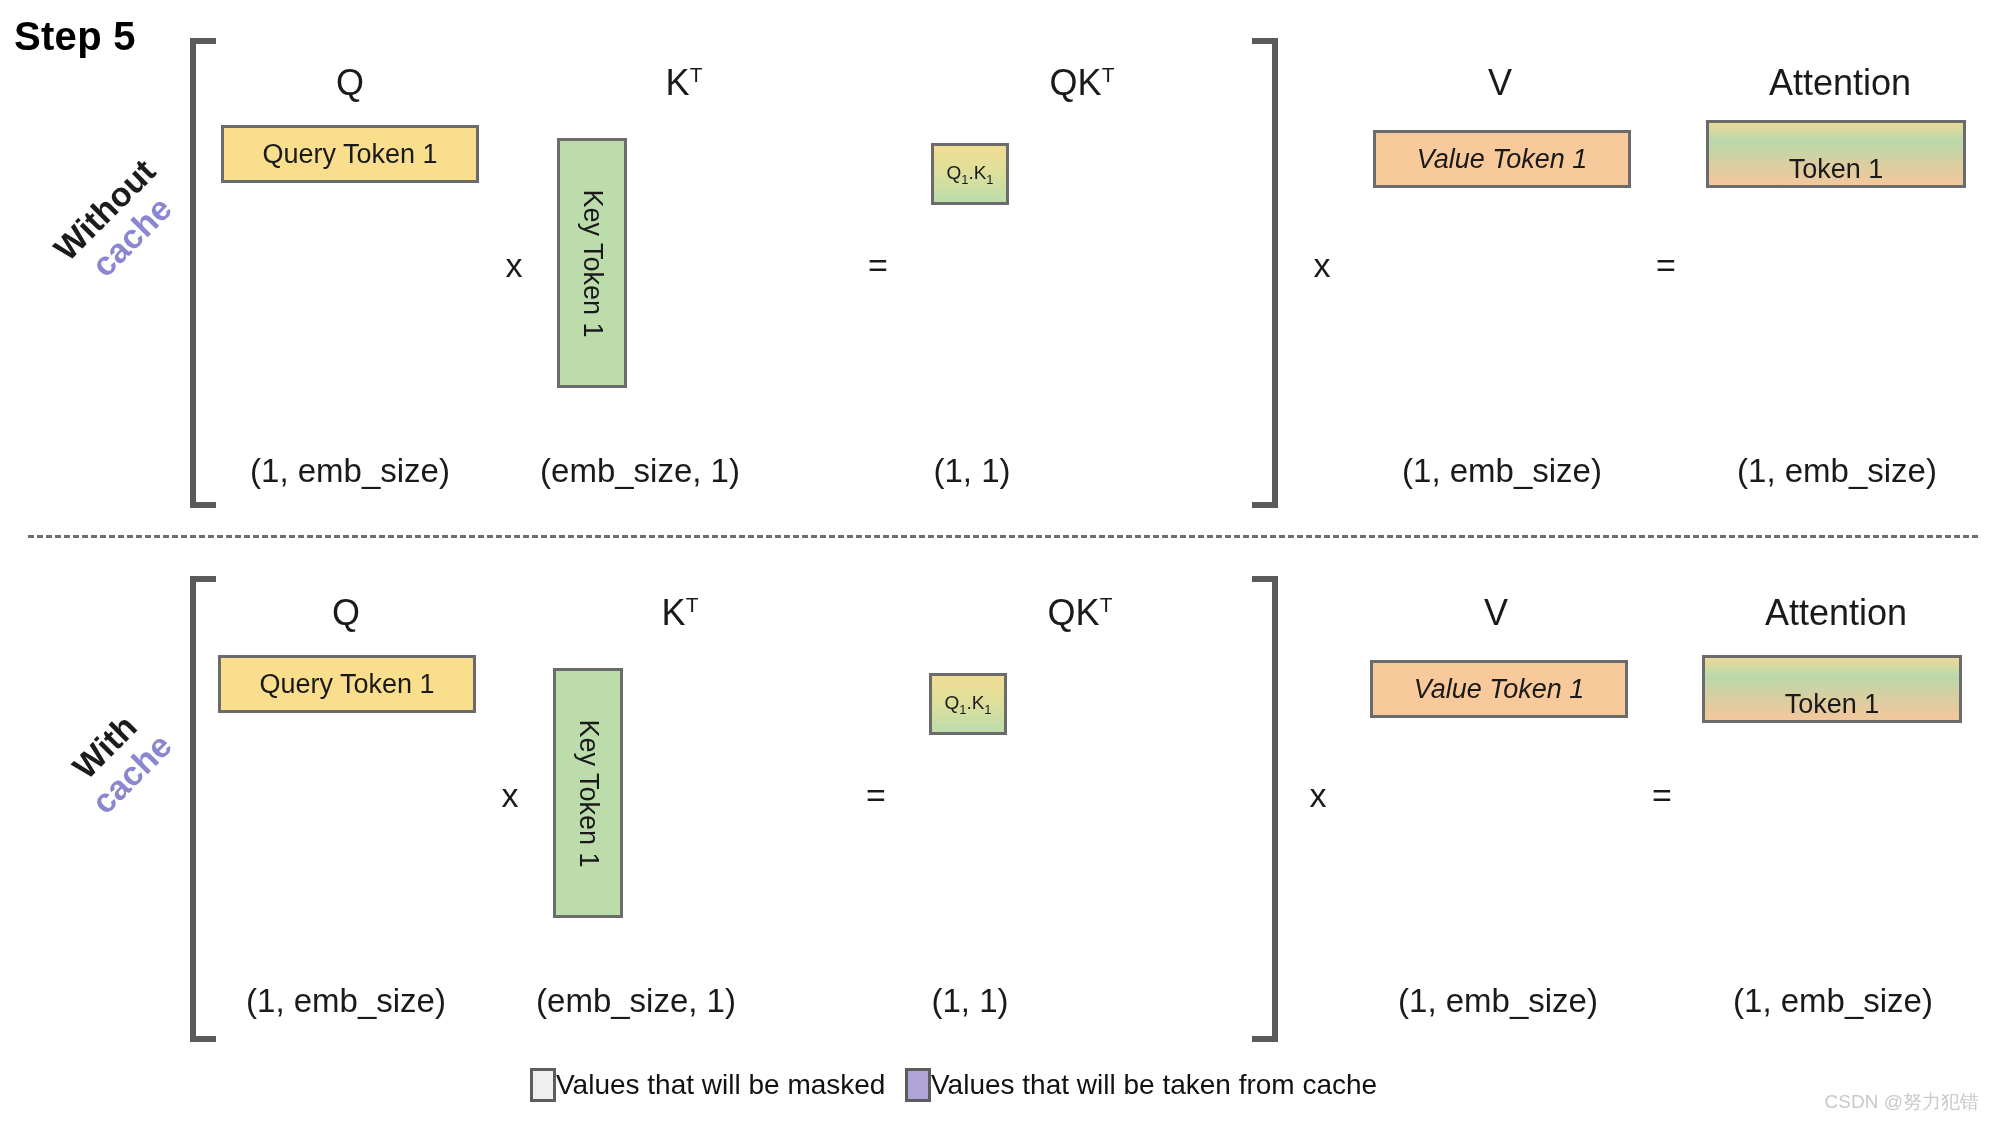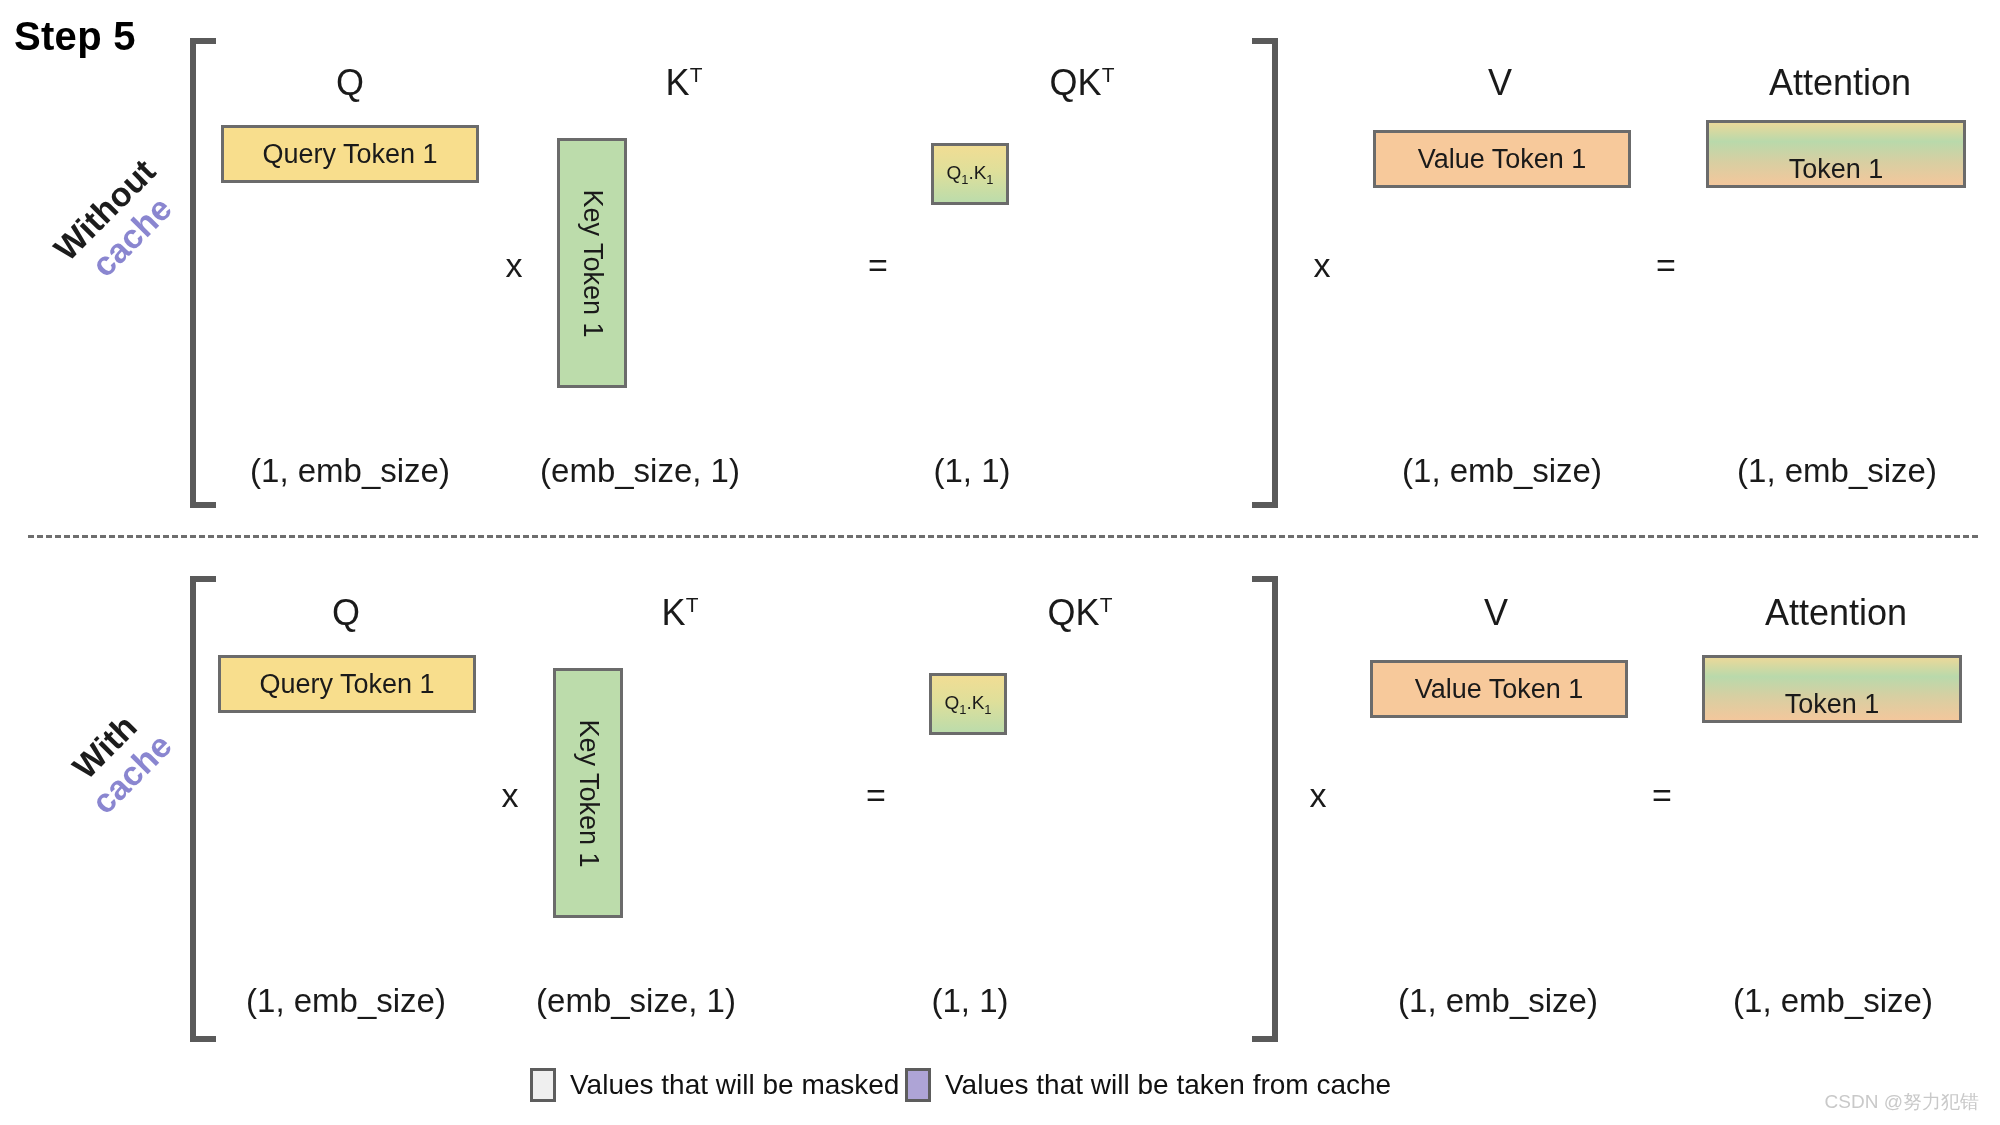--- a/index.html
+++ b/index.html
@@ -89,21 +89,21 @@
     border: 3px solid #6b6b6b;
     display: flex;
     align-items: center;
     justify-content: center;
     font-size: 27px;
     color: #1a1a1a;
     text-align: center;
   }
   .cell.q   { background: #f8de8d; }
   .cell.k   { background: #bcdcab; }
-  .cell.v   { background: #f7c99b; }
+  .cell.v   { background: #f7c99b; font-style: italic; }
   .cell.qk  { background: linear-gradient(180deg, #f1dd94 0%, #dfdf9a 45%, #bcdcab 100%); }
   .cell.att { background: linear-gradient(180deg, #ead99a 0%, #b9d9ab 30%, #d7cfa2 62%, #f3c79c 100%); align-items: flex-end; }
 
   .cell.vert span {
     transform: rotate(90deg);
     white-space: nowrap;
     display: inline-block;
   }
   .cell .tiny { font-size: 19px; }
   .cell .tiny sub { font-size: 0.68em; vertical-align: sub; }
@@ -113,21 +113,21 @@
     position: absolute;
     border-top: 3px dashed #6e6e6e;
     height: 0;
   }
 
   
   .legend {
     position: absolute;
     display: flex;
     align-items: center;
-    gap: 14px;
+    gap: 0;
     font-size: 28px;
     color: #111111;
     white-space: nowrap;
   }
   .legend .swatch {
     width: 26px;
     height: 34px;
     border: 3px solid #5d5d5d;
     box-sizing: border-box;
     flex: 0 0 auto;

